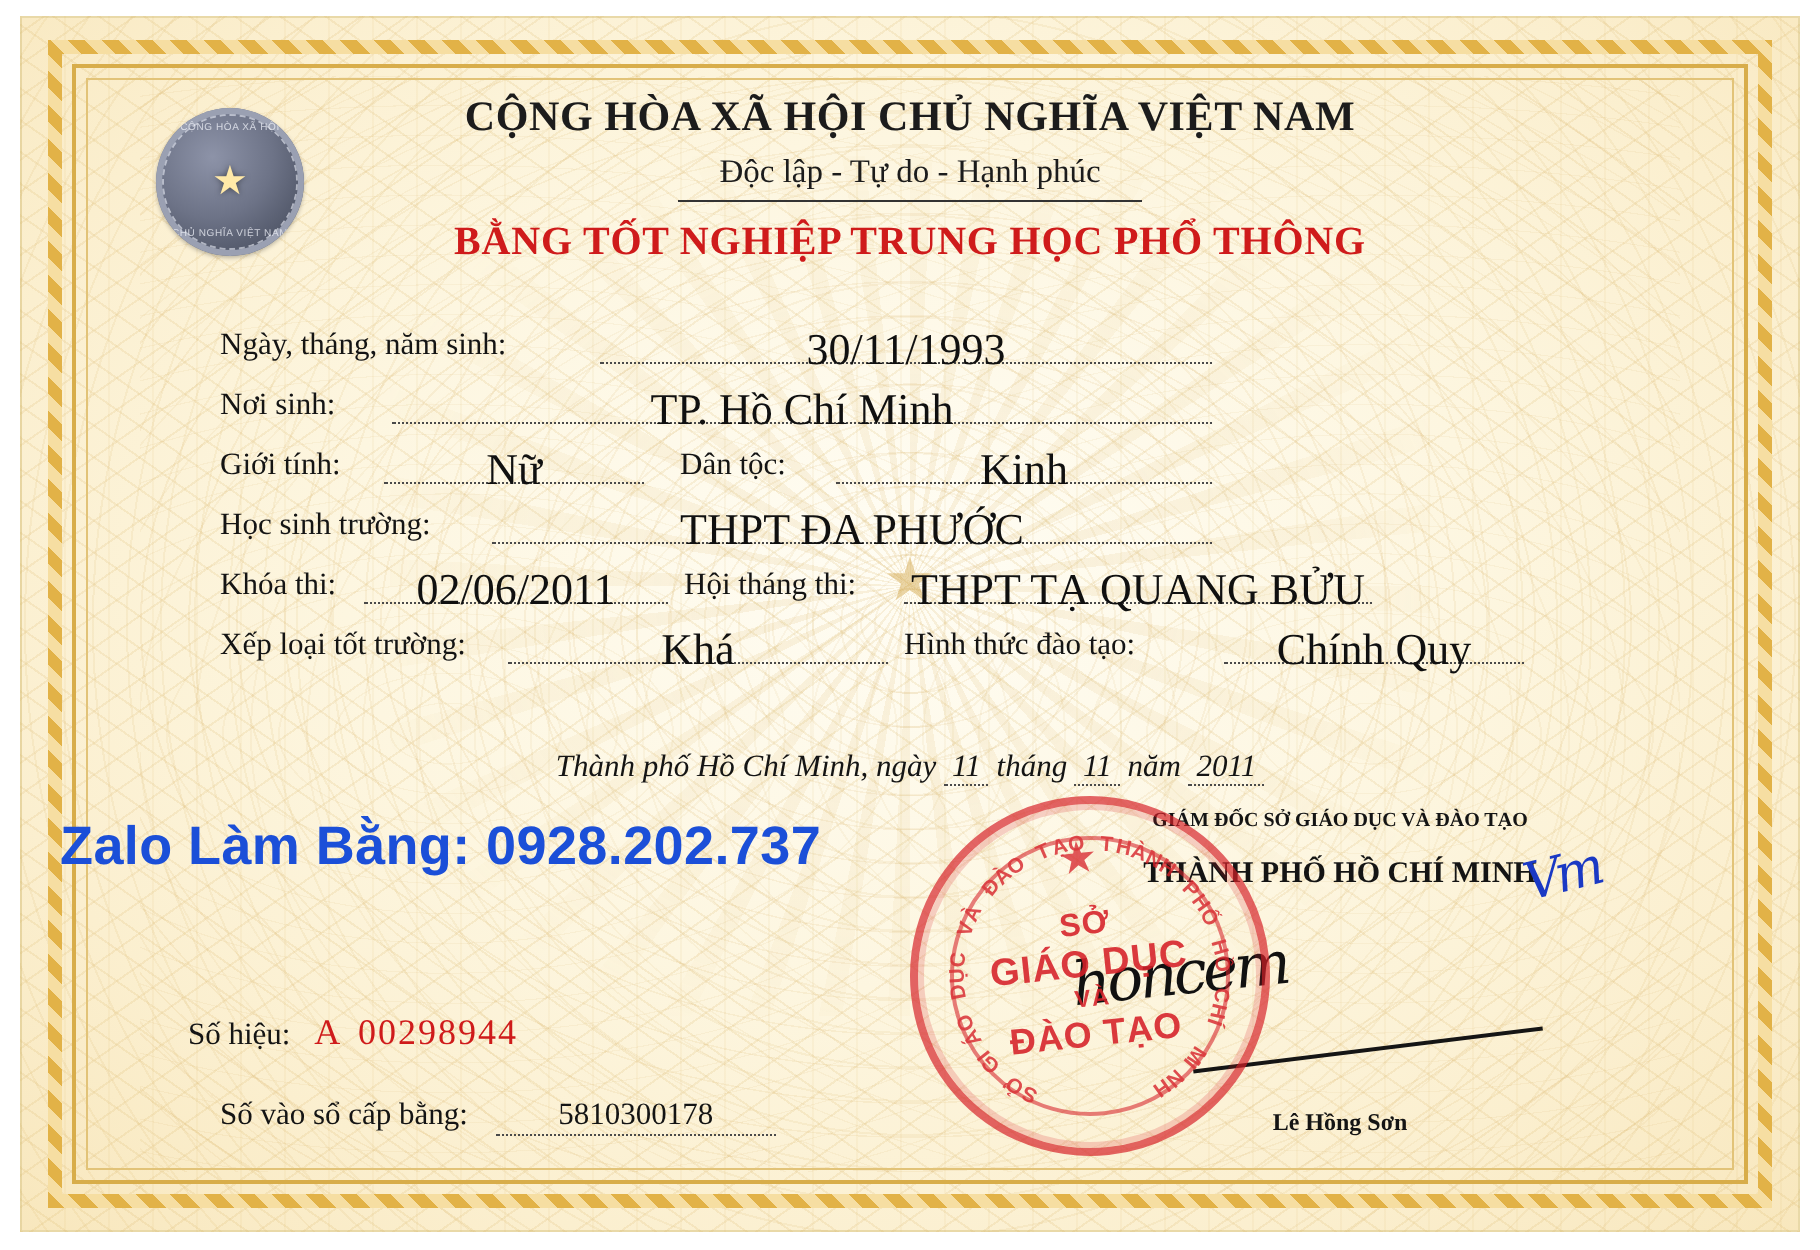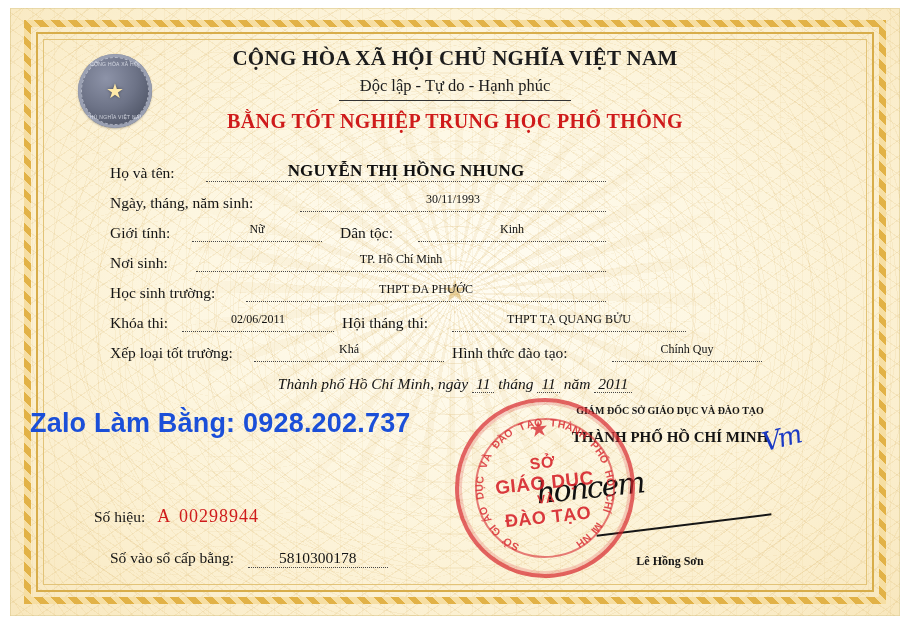--- a/index.html
+++ b/index.html
@@ -200,21 +200,21 @@
   .dots {
     position: absolute;
     bottom: 8px;
     border-bottom: 1.4px dotted #4a4a4a;
     height: 0;
   }
   .val {
     position: absolute;
     text-align: center;
     white-space: nowrap;
-    font-size: 12px;
+    font-size: 22px;
     color: #101010;
   }
   .val.bold {
     font-weight: bold;
     font-size: 17px;
     letter-spacing: .2px;
   }
 
   
   .placedate {
@@ -406,46 +406,41 @@
     <div class="emb-label">CHỦ NGHĨA VIỆT NAM</div>
   </div>
 
   <div class="hdr-country">CỘNG HÒA XÃ HỘI CHỦ NGHĨA VIỆT NAM</div>
   <div class="hdr-motto">Độc lập - Tự do - Hạnh phúc</div>
   <div class="motto-underline"></div>
   <div class="hdr-title">BẰNG TỐT NGHIỆP TRUNG HỌC PHỔ THÔNG</div>
 
   <div class="form">
 
-    <div class="row">
-      <span class="lbl" style="left:110px; top:4px;">Họ và tên:</span>
-      <span class="dots" style="left:206px; width:400px;"></span>
-      <span class="val bold" style="left:206px; top:1px; width:400px;">NGUYỄN THỊ HỒNG NHUNG</span>
-    </div>
 
     <div class="row">
       <span class="lbl" style="left:110px; top:4px;">Ngày, tháng, năm sinh:</span>
       <span class="dots" style="left:300px; width:306px;"></span>
       <span class="val" style="left:300px; top:2px; width:306px;">30/11/1993</span>
     </div>
 
     <div class="row">
+      <span class="lbl" style="left:110px; top:4px;">Nơi sinh:</span>
+      <span class="dots" style="left:196px; width:410px;"></span>
+      <span class="val" style="left:196px; top:2px; width:410px;">TP. Hồ Chí Minh</span>
+    </div>
+
+    <div class="row">
       <span class="lbl" style="left:110px; top:4px;">Giới tính:</span>
       <span class="dots" style="left:192px; width:130px;"></span>
       <span class="val" style="left:192px; top:2px; width:130px;">Nữ</span>
 
       <span class="lbl" style="left:340px; top:4px;">Dân tộc:</span>
       <span class="dots" style="left:418px; width:188px;"></span>
       <span class="val" style="left:418px; top:2px; width:188px;">Kinh</span>
-    </div>
-
-    <div class="row">
-      <span class="lbl" style="left:110px; top:4px;">Nơi sinh:</span>
-      <span class="dots" style="left:196px; width:410px;"></span>
-      <span class="val" style="left:196px; top:2px; width:410px;">TP. Hồ Chí Minh</span>
     </div>
 
     <div class="row">
       <span class="lbl" style="left:110px; top:4px;">Học sinh trường:</span>
       <span class="dots" style="left:246px; width:360px;"></span>
       <span class="val" style="left:246px; top:2px; width:360px;">THPT ĐA PHƯỚC</span>
     </div>
 
     <div class="row">
       <span class="lbl" style="left:110px; top:4px;">Khóa thi:</span>

